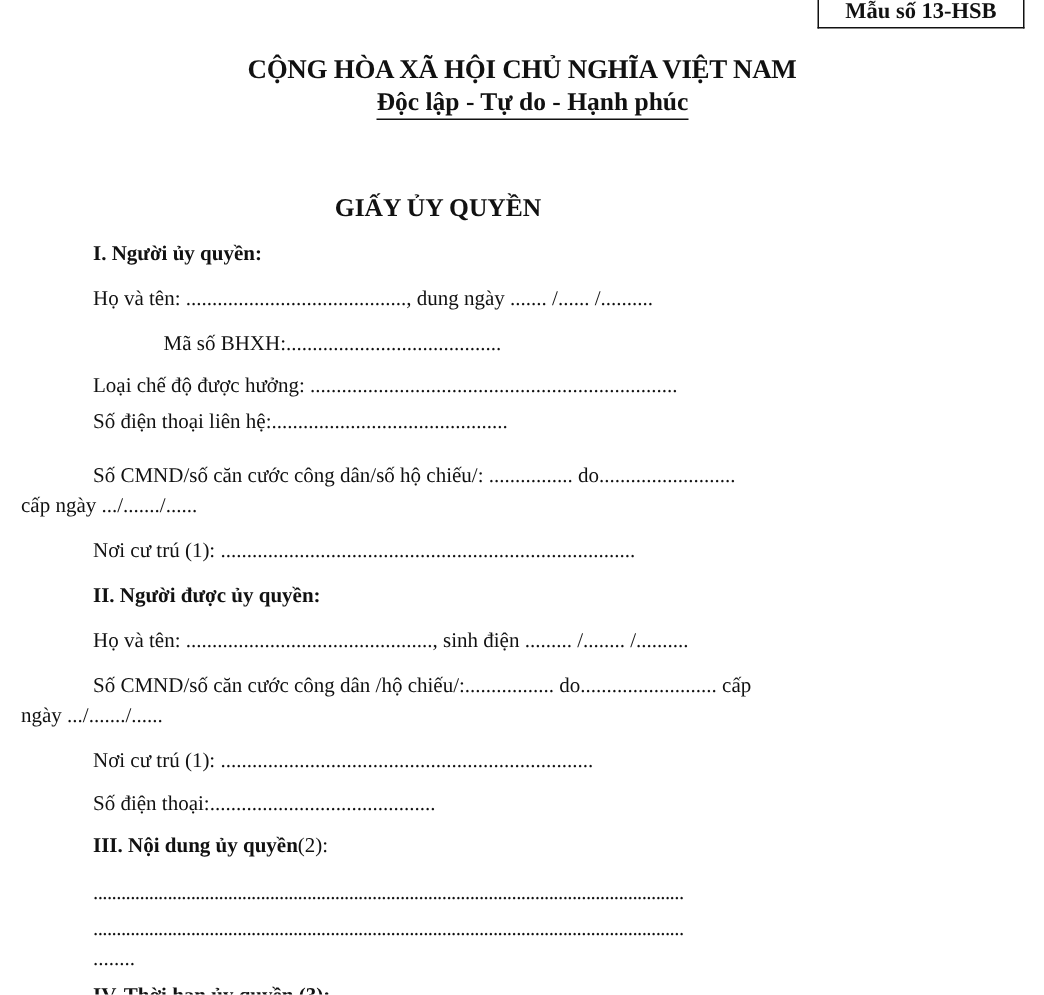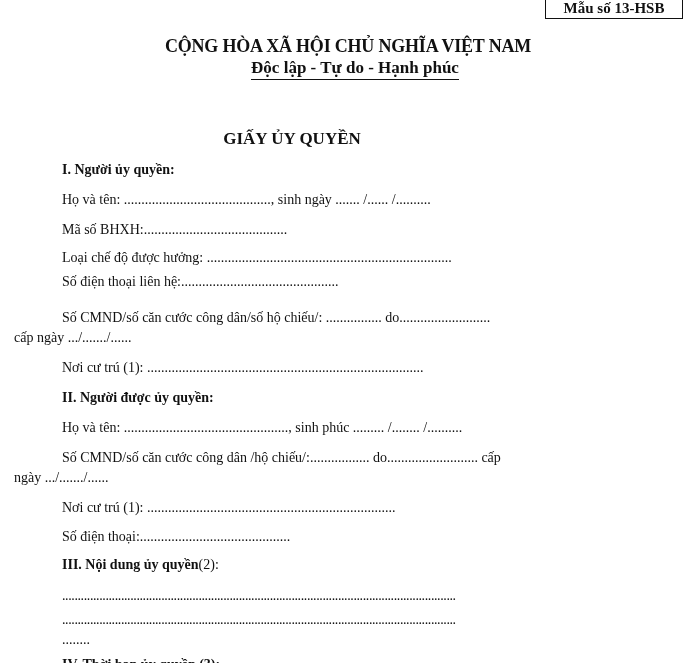--- a/index.html
+++ b/index.html
@@ -85,30 +85,30 @@
 <div class="form-code">Mẫu số 13-HSB</div>
 
 <div class="nation">CỘNG HÒA XÃ HỘI CHỦ NGHĨA VIỆT NAM</div>
 <div class="motto-wrap">
   <span class="motto">Độc lập - Tự do - Hạnh phúc</span>
 </div>
 
 <div class="doc-title">GIẤY ỦY QUYỀN</div>
 
 <div class="line indent heading" style="top:160px;">I. Người ủy quyền:</div>
-<div class="line indent" style="top:190px;">Họ và tên: .........................................., sinh ngày ....... /...... /..........</div>
-<div class="line indent" style="top:220px;">Mã số BHXH:.........................................</div>
+<div class="line indent" style="top:190px;">Họ và tên: .........................................., dung ngày ....... /...... /..........</div>
+<div class="line indent" style="top:220px;margin-left:47px;">Mã số BHXH:.........................................</div>
 <div class="line indent" style="top:248px;">Loại chế độ được hưởng: ......................................................................</div>
 <div class="line indent" style="top:272px;">Số điện thoại liên hệ:.............................................</div>
 <div class="line indent" style="top:308px;">Số CMND/số căn cước công dân/số hộ chiếu/: ................ do..........................</div>
 <div class="line flush" style="top:328px;">cấp ngày .../......./......</div>
 <div class="line indent" style="top:358px;">Nơi cư trú (1): ...............................................................................</div>
 
 <div class="line indent heading" style="top:388px;">II. Người được ủy quyền:</div>
-<div class="line indent" style="top:418px;">Họ và tên: ..............................................., sinh phúc ......... /........ /..........</div>
+<div class="line indent" style="top:418px;">Họ và tên: ..............................................., sinh điện ......... /........ /..........</div>
 <div class="line indent" style="top:448px;">Số CMND/số căn cước công dân /hộ chiếu/:................. do.......................... cấp</div>
 <div class="line flush" style="top:468px;">ngày .../......./......</div>
 <div class="line indent" style="top:498px;">Nơi cư trú (1): .......................................................................</div>
 <div class="line indent" style="top:527px;">Số điện thoại:...........................................</div>
 
 <div class="line indent heading" style="top:555px;">
   <span>III. Nội dung ủy quyền</span><span class="normal">(2):</span>
 </div>
 <div class="line indent" style="top:586px; letter-spacing:-0.4px;">...............................................................................................................................</div>
 <div class="line indent" style="top:610px; letter-spacing:-0.4px;">...............................................................................................................................</div>

